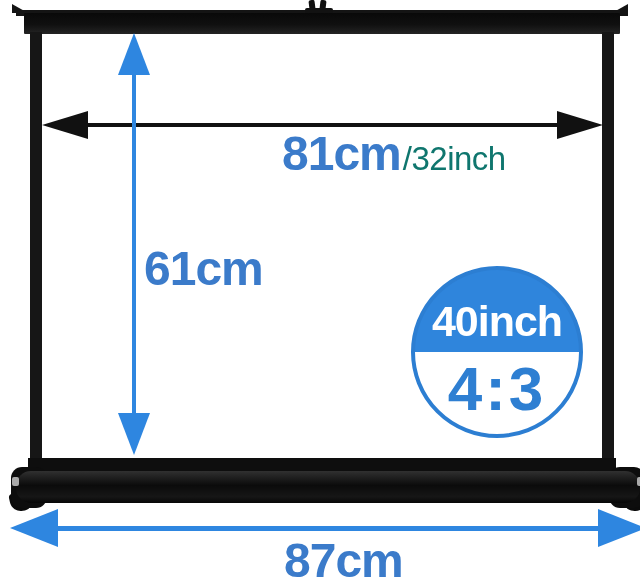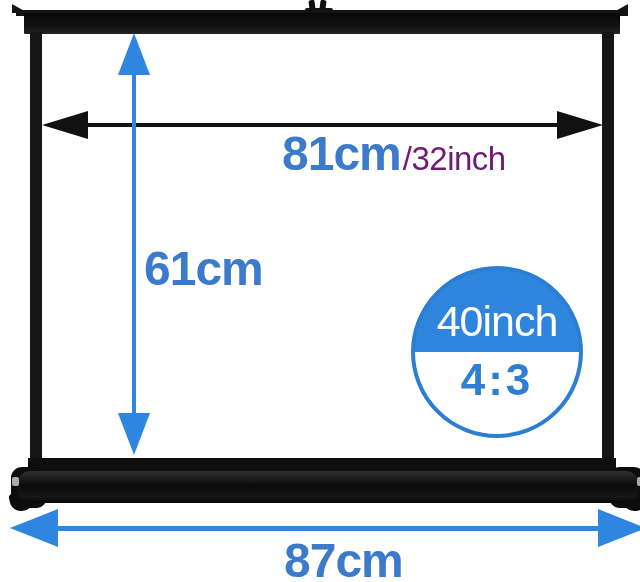--- a/index.html
+++ b/index.html
@@ -44,33 +44,33 @@
   .height-arrow .head-down { left:0; bottom:0; width:0; height:0; border-left:16px solid transparent; border-right:16px solid transparent; border-top:42px solid #2e86e0; }
 
   .base-arrow { left:2px; top:509px; width:636px; height:38px; }
   .base-arrow .shaft { left:42px; right:42px; top:17px; height:5px; background:#2e86e0; }
   .base-arrow .head-left  { left:0; top:0; width:0; height:0; border-top:19px solid transparent; border-bottom:19px solid transparent; border-right:48px solid #2e86e0; }
   .base-arrow .head-right { right:0; top:0; width:0; height:0; border-top:19px solid transparent; border-bottom:19px solid transparent; border-left:48px solid #2e86e0; }
 
   
   .dim-label { display:flex; align-items:baseline; white-space:nowrap; line-height:1; }
   .dim-label .cm   { font-size:48px; font-weight:bold; color:#3b7bca; letter-spacing:-1px; }
-  .dim-label .inch { font-size:33px; font-weight:normal; color:#701a75; letter-spacing:-0.5px; margin-left:2px; }
+  .dim-label .inch { font-size:33px; font-weight:normal; color:#0f766e; letter-spacing:-0.5px; margin-left:2px; }
   .width-label { left:274px; top:130px; }
   .height-label { left:136px; top:245px; }
   .base-label { left:276px; top:537px; }
 
   
   .badge {
     left:403px; top:266px; width:172px; height:172px; box-sizing:border-box;
     border:4px solid #2c7ed2; border-radius:50%;
     background:linear-gradient(180deg,#2f85dc 0%,#2f85dc 50%,#ffffff 50%,#ffffff 100%);
   }
-  .badge-size  { position:absolute; left:0; right:0; top:30px; text-align:center; color:#ffffff; font-size:43px; font-weight:normal; letter-spacing:-1px; line-height:1; }
-  .badge-ratio { position:absolute; left:0; right:0; top:88px; text-align:center; color:#2e7fd2; font-size:44px; font-weight:bold; letter-spacing:3px; line-height:1; }
+  .badge-size  { position:absolute; left:0; right:0; top:30px; text-align:center; color:#ffffff; font-size:43px; font-weight:bold; letter-spacing:-1px; line-height:1; }
+  .badge-ratio { position:absolute; left:0; right:0; top:88px; text-align:center; color:#2e7fd2; font-size:62px; font-weight:bold; letter-spacing:3px; line-height:1; }
 </style>
 </head>
 <body>
 
 <div class="stage">
 
   <div class="abs lip-tip-left"></div>
   <div class="abs lip-tip-right"></div>
   <div class="abs top-lip"></div>
   <div class="abs handle">

